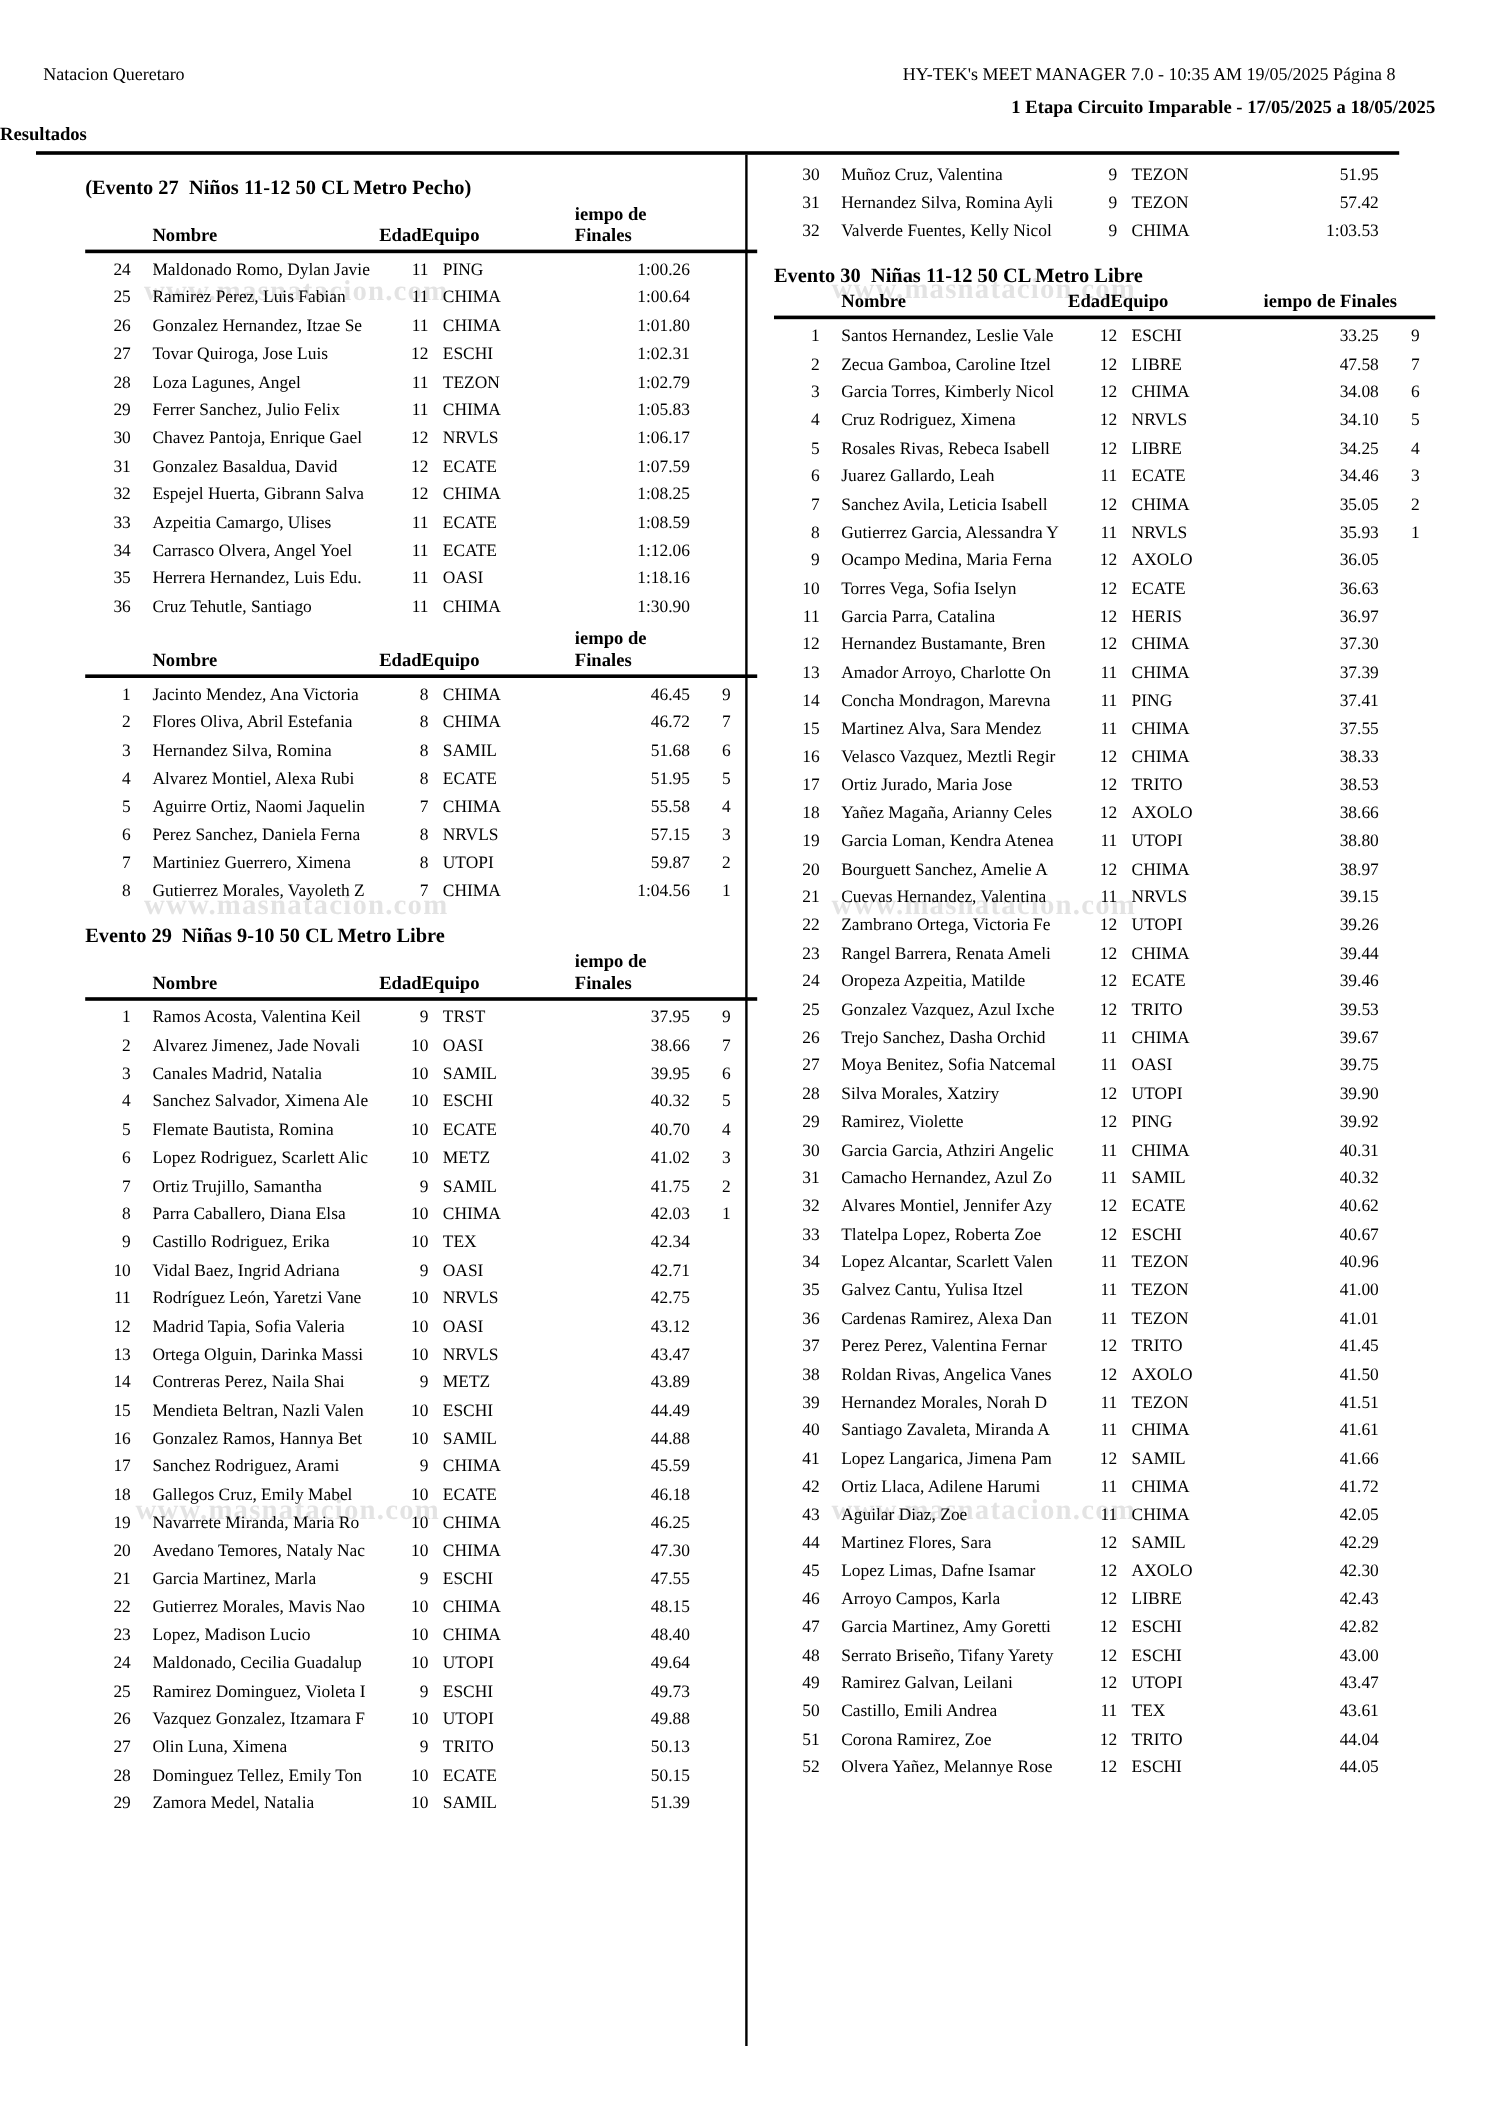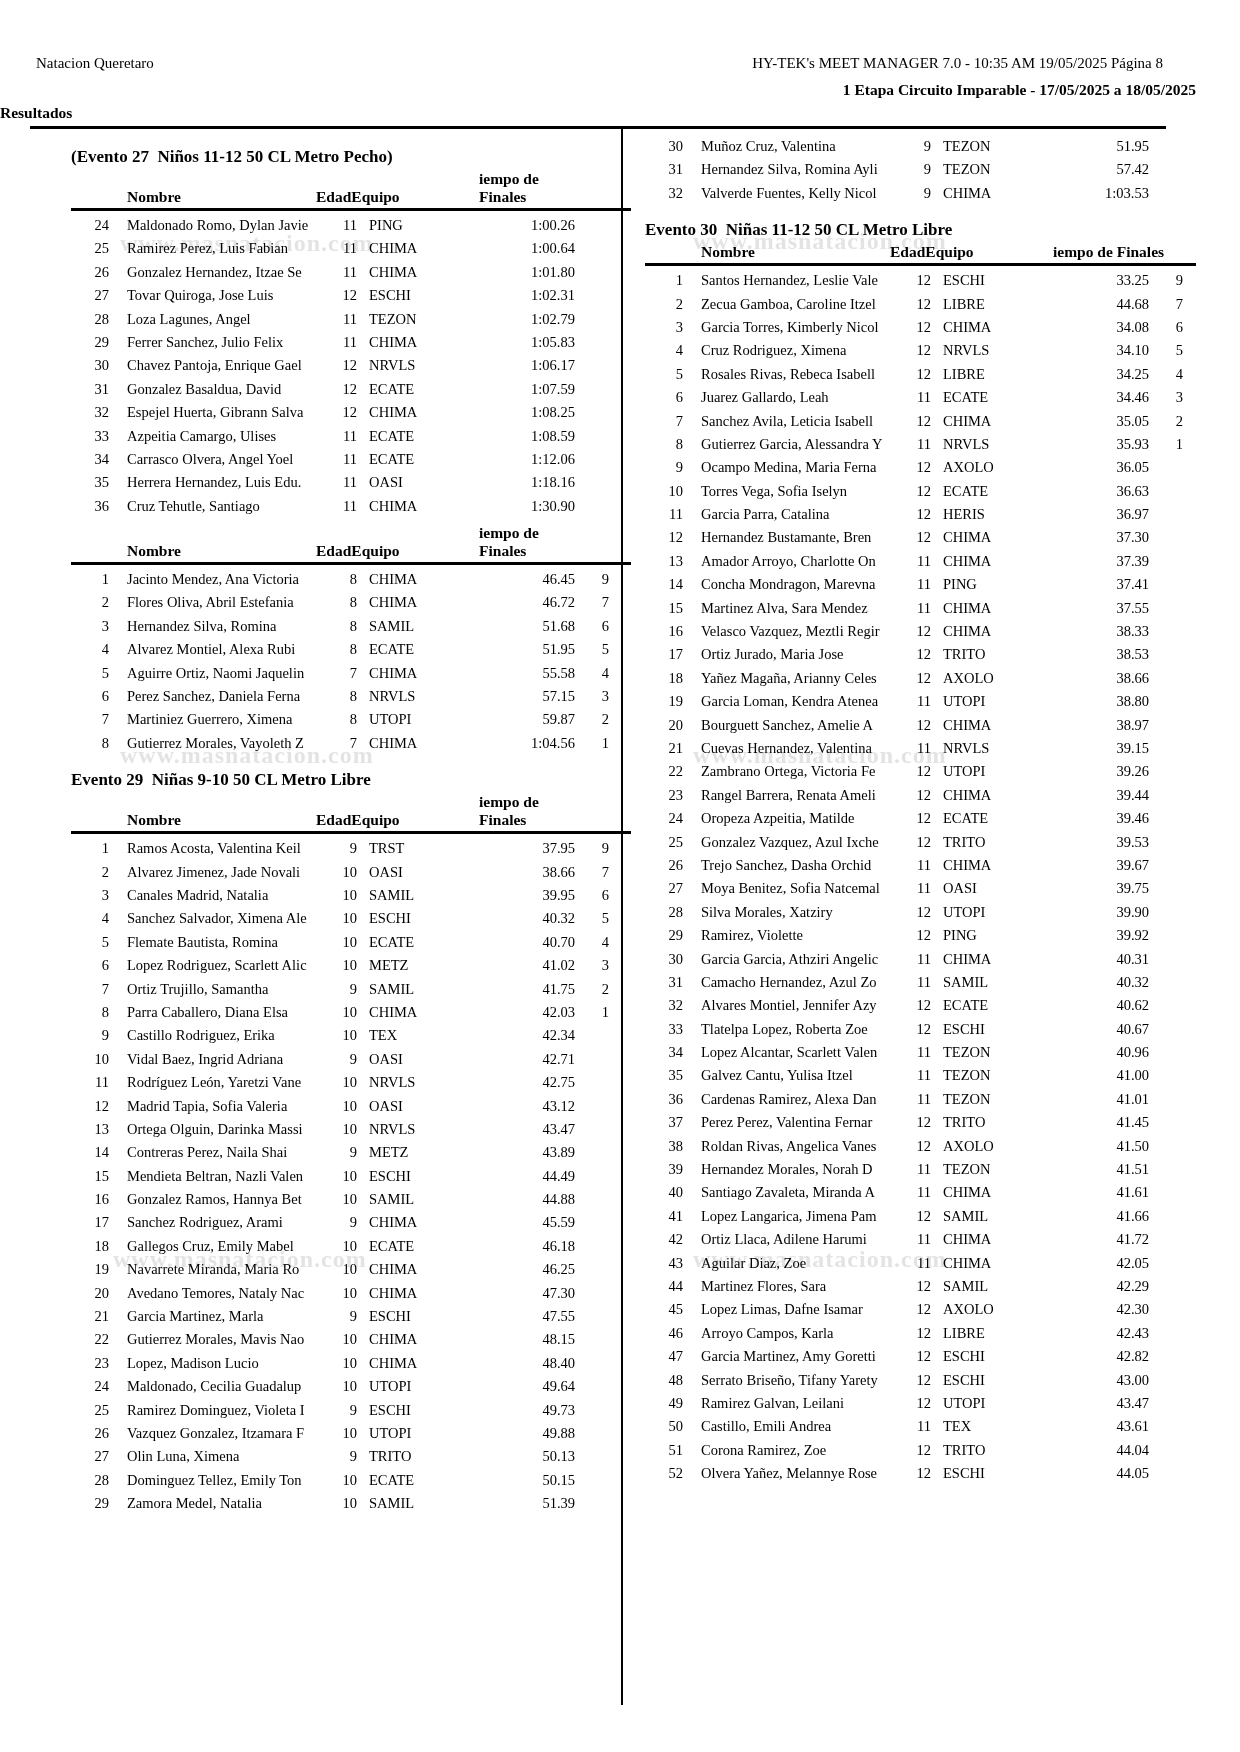--- a/index.html
+++ b/index.html
@@ -529,21 +529,21 @@
     <span class="c-age">12</span>
     <span class="c-team">ESCHI</span>
     <span class="c-time">33.25</span>
     <span class="c-pts">9</span>
   </div>
           <div class="row">
     <span class="c-place">2</span>
     <span class="c-name">Zecua Gamboa, Caroline Itzel</span>
     <span class="c-age">12</span>
     <span class="c-team">LIBRE</span>
-    <span class="c-time">44.68</span>
+    <span class="c-time">47.58</span>
     <span class="c-pts">7</span>
   </div>
           <div class="row">
     <span class="c-place">3</span>
     <span class="c-name">Garcia Torres, Kimberly Nicol</span>
     <span class="c-age">12</span>
     <span class="c-team">CHIMA</span>
     <span class="c-time">34.08</span>
     <span class="c-pts">6</span>
   </div>

